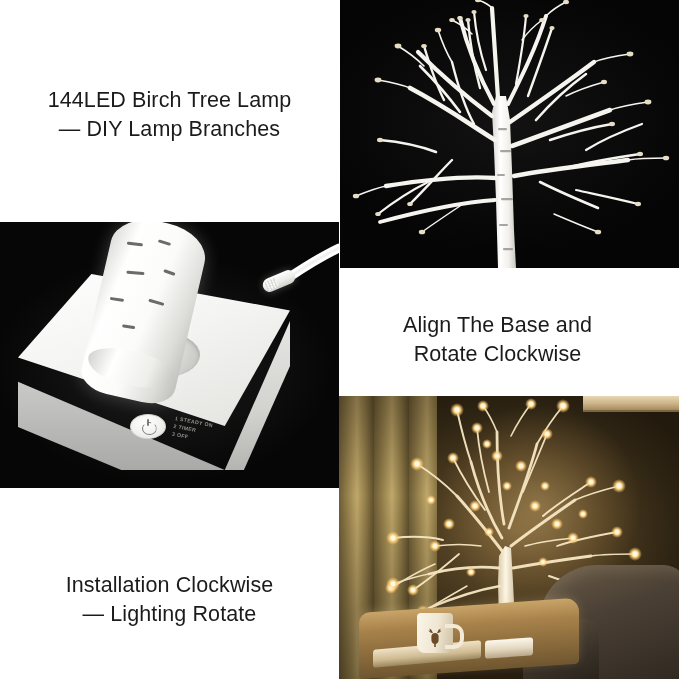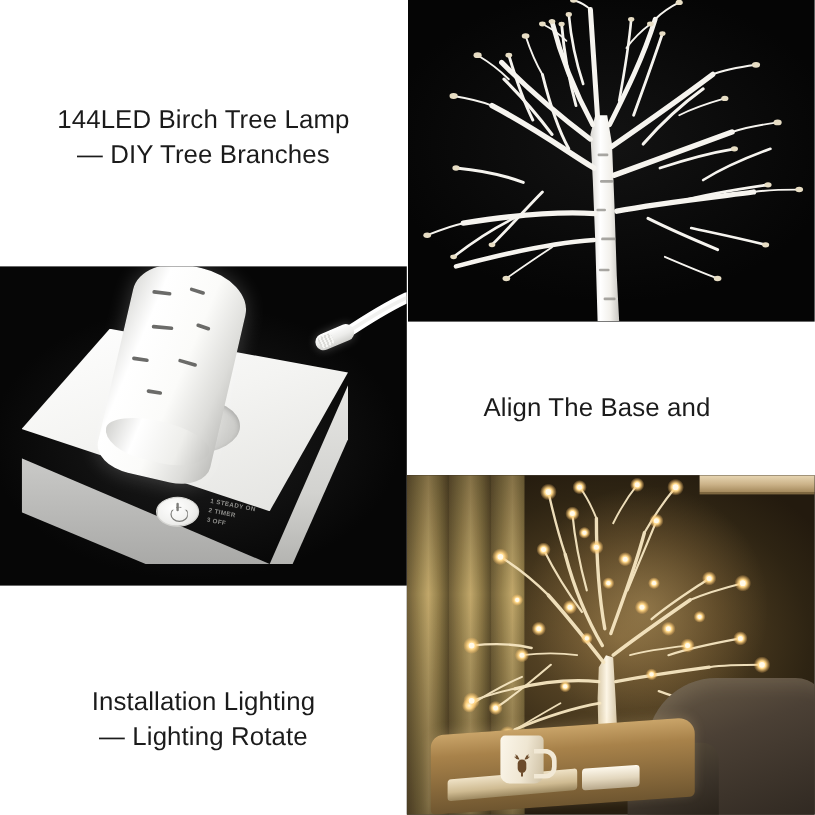--- a/index.html
+++ b/index.html
@@ -314,21 +314,21 @@
     pointer-events: none;
   }
 </style>
 </head>
 <body>
 
 <div class="collage">
 
   <div class="caption" id="caption-top-left">
     <span class="line">144LED Birch Tree Lamp</span>
-    <span class="line">— DIY Tree Branches</span>
+    <span class="line">— DIY Lamp Branches</span>
   </div>
 
   <div class="panel" id="panel-tree-unlit">
     <div class="vignette"></div>
     <svg class="unlit-svg" viewBox="0 0 339 268" preserveAspectRatio="none">
       <defs>
         <linearGradient id="trunkG" x1="0" y1="0" x2="1" y2="0">
           <stop offset="0%" stop-color="#d9d7d2"></stop>
           <stop offset="35%" stop-color="#ffffff"></stop>
           <stop offset="70%" stop-color="#f2f0eb"></stop>
@@ -465,24 +465,25 @@
       <svg width="339" height="266" viewBox="0 0 339 266" style="position:absolute;inset:0;">
         <path d="M288 56 C306 44 322 34 339 26" stroke="#ffffff" stroke-width="9" fill="none" stroke-linecap="round"></path>
         <path d="M288 56 C306 44 322 34 339 26" stroke="#e3e3e0" stroke-width="3" fill="none" stroke-linecap="round" opacity=".5"></path>
       </svg>
       <div class="connector"></div>
     </div>
   </div>
 
   <div class="caption" id="caption-mid-right">
     <span class="line">Align The Base and</span>
+    <span class="line">Rotate Clockwise</span>
   </div>
 
   <div class="caption" id="caption-bot-left">
-    <span class="line">Installation Lighting</span>
+    <span class="line">Installation Clockwise</span>
     <span class="line">— Lighting Rotate</span>
   </div>
 
   <div class="panel" id="panel-room">
     <div class="room-wall"></div>
     <div class="room-curtain"></div>
     <div class="room-frame"></div>
     <div class="room-glow"></div>
 
     <svg class="lit-svg" viewBox="0 0 340 283" preserveAspectRatio="none">

